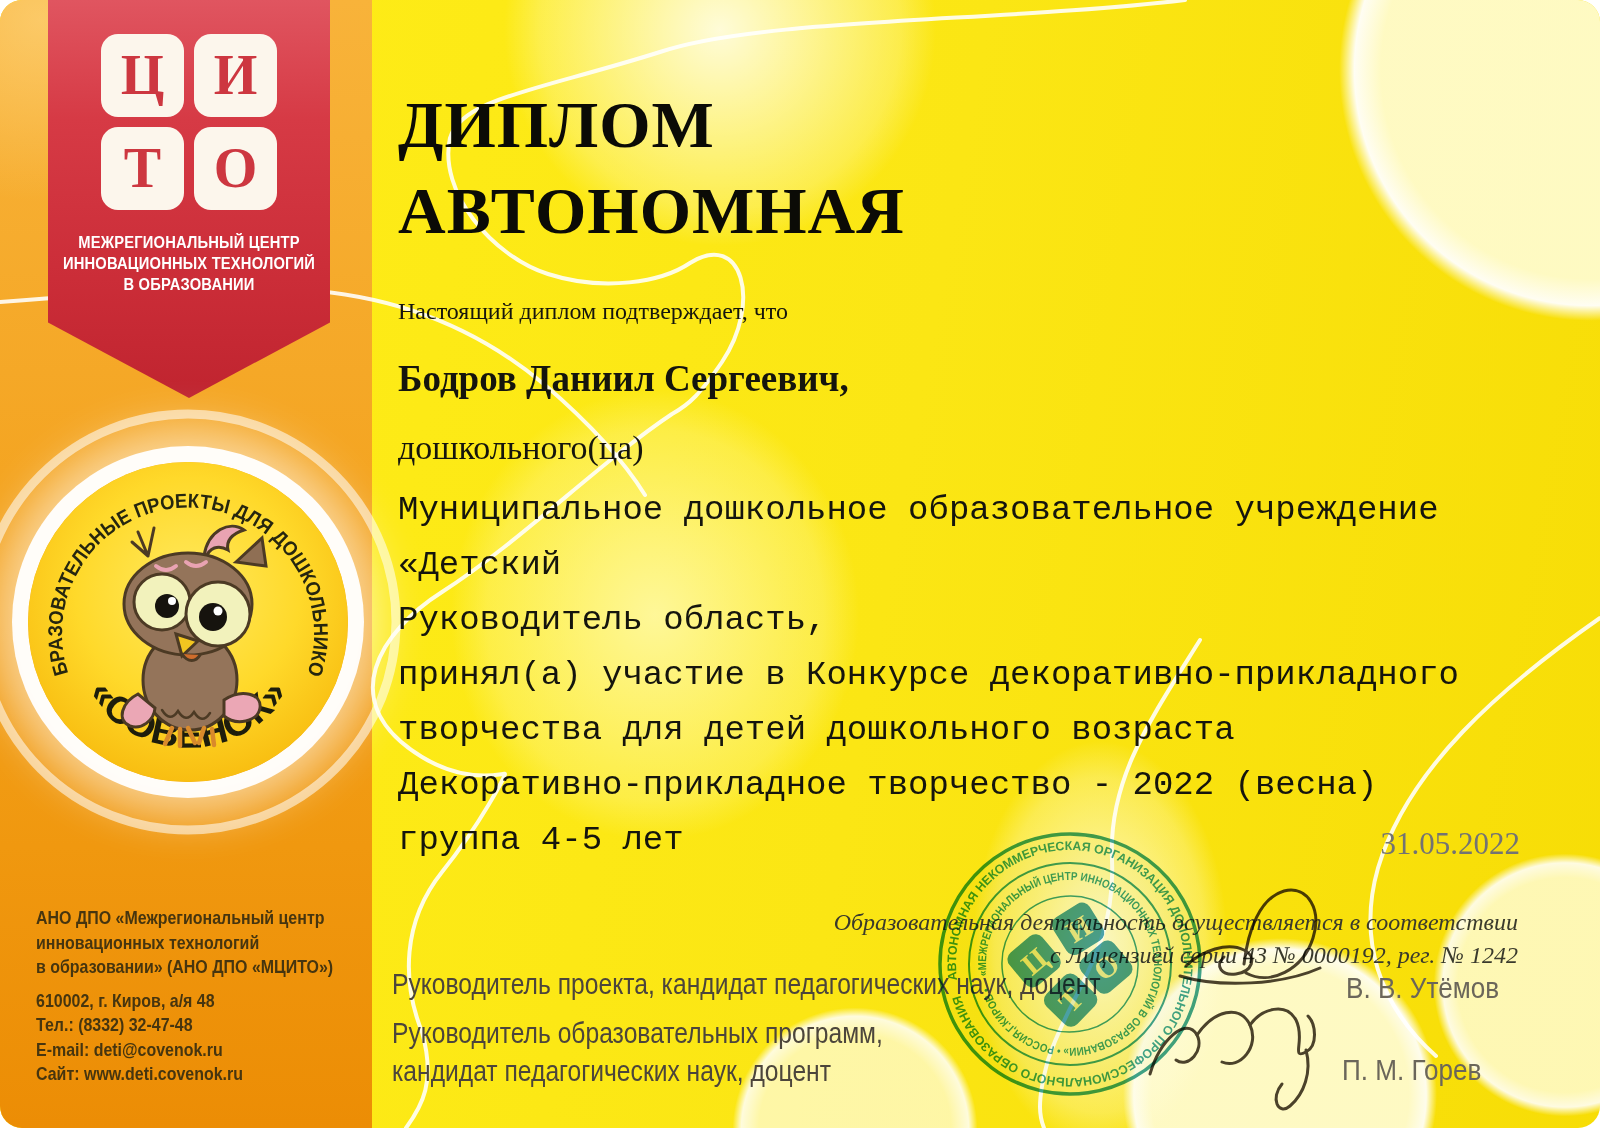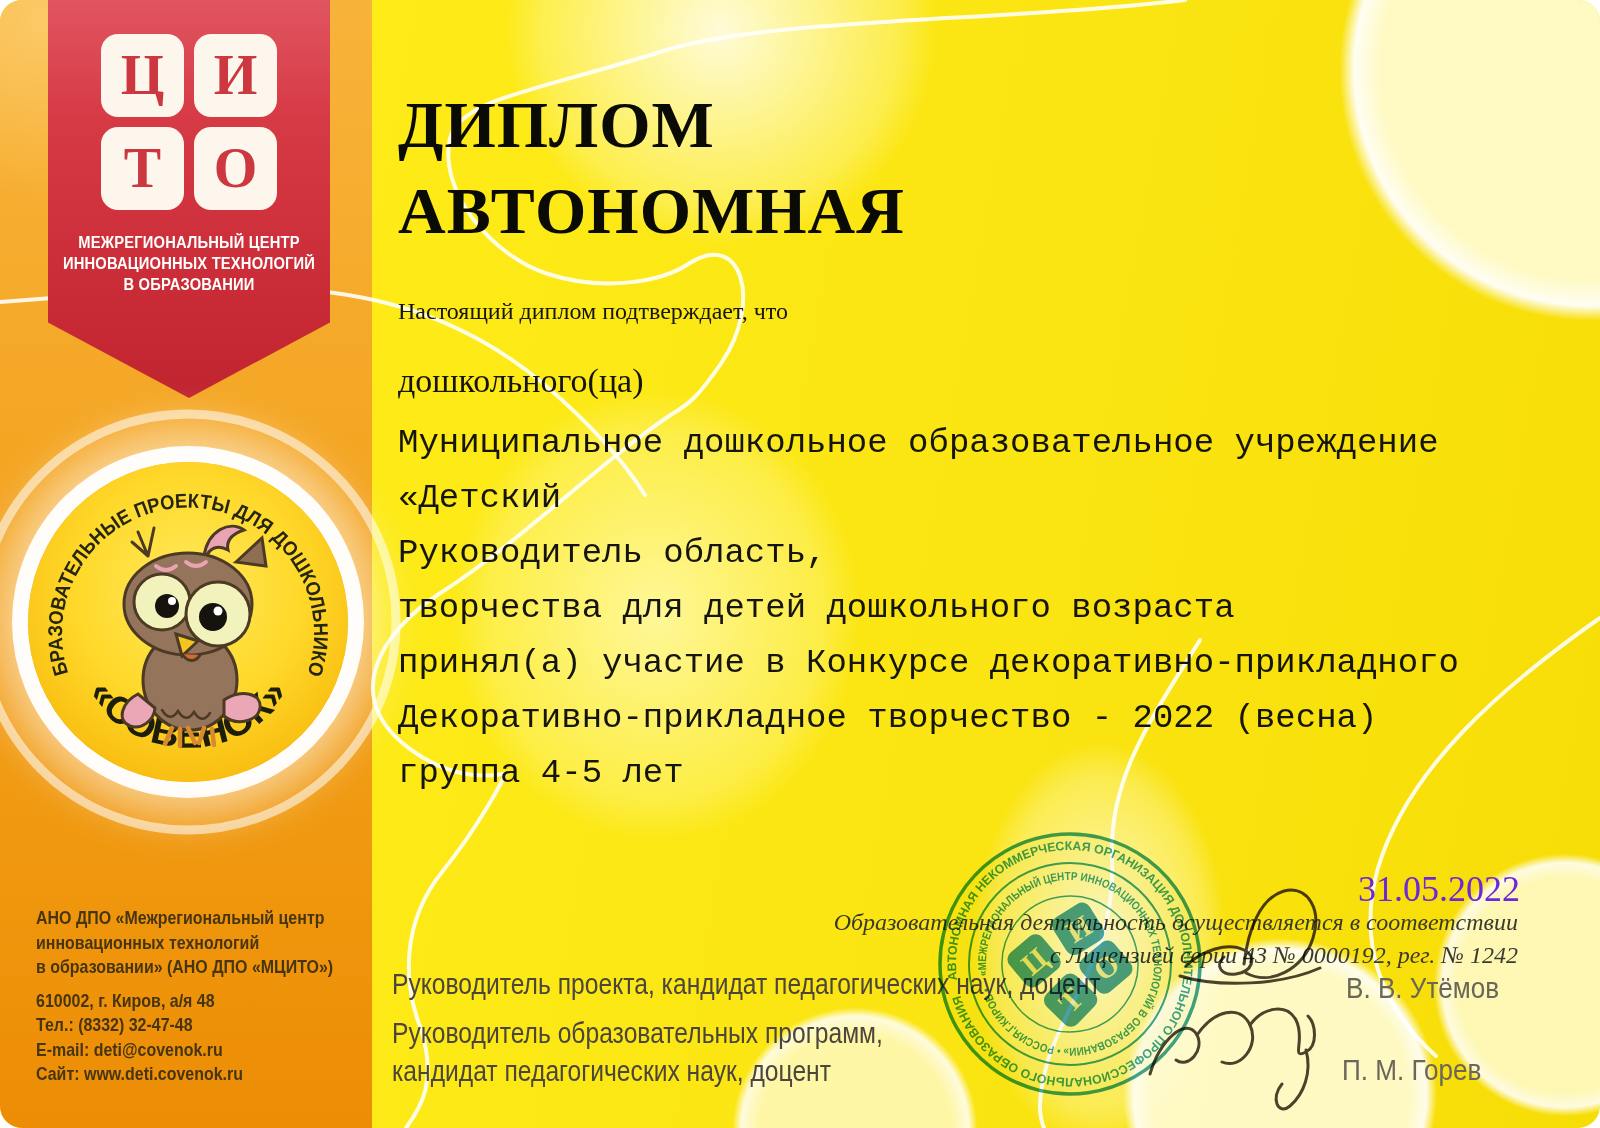--- a/index.html
+++ b/index.html
@@ -49,21 +49,21 @@
   .contact .para{margin:0 0 9px 0;}
   
   .main-col{position:absolute;left:398px;width:1118px;top:62px;text-align:left;margin-top:20px;}
   .title-line{font-weight:bold;font-size:66px;line-height:86px;letter-spacing:1px;color:#0b0b06;}
   .intro{margin-top:30px;font-size:24px;line-height:55px;}
   .recipient{margin-top:12px;font-size:37px;line-height:55px;font-weight:bold;}
   .role{margin-top:14px;font-size:34px;line-height:55px;}
   .bodyline{font-size:34px;line-height:55px;font-family:Liberation Mono, monospace;}
   .inst-group{margin-top:8px;}
   
-  .date{position:absolute;top:868px;right:80px;font-size:36px;color:#6d28d9;}
+  .date{position:absolute;top:826px;right:80px;font-size:31px;color:#737373;}
   .license{position:absolute;top:906px;right:82px;width:760px;text-align:right;
     font-style:italic;font-size:24px;line-height:33px;color:#3a3a2c;}
   
   .cond{font-family:"Liberation Sans",sans-serif;transform-origin:left top;}
   .sig-label-1{position:absolute;left:392px;top:968px;font-size:29px;color:#4c453b;
     transform:scaleX(.85);white-space:nowrap;}
   .sig-label-2{position:absolute;left:392px;top:1014px;font-size:29px;line-height:38px;color:#4c453b;
     transform:scaleX(.85);white-space:nowrap;}
   .sig-name-1{position:absolute;left:1346px;top:972px;font-size:29px;color:#6b665a;
     transform:scaleX(.9);white-space:nowrap;}
@@ -152,26 +152,27 @@
       <div>Тел.: (8332) 32-47-48</div>
       <div>E-mail:  deti@covenok.ru</div>
       <div>Сайт:  www.deti.covenok.ru</div>
     </div>
   </div>
 
   <div class="main-col">
     <div class="title-line">ДИПЛОМ</div>
     <div class="title-line">АВТОНОМНАЯ</div>
     <div class="intro">Настоящий диплом подтверждает, что</div>
+    <div class="recipient">Бодров Даниил Сергеевич,</div>
     <div class="role">дошкольного(ца)</div>
     <div class="inst-group">
       <div class="bodyline">Муниципальное дошкольное образовательное учреждение «Детский</div>
       <div class="bodyline">Руководитель область,</div>
+      <div class="bodyline">принял(а) участие в Конкурсе декоративно-прикладного</div>
       <div class="bodyline">творчества для детей дошкольного возраста</div>
-      <div class="bodyline">принял(а) участие в Конкурсе декоративно-прикладного</div>
       <div class="bodyline">Декоративно-прикладное творчество - 2022 (весна)</div>
       <div class="bodyline">группа 4-5 лет</div>
     </div>
   </div>
 
   <div class="date">31.05.2022</div>
   <div class="license">
     <div>Образовательная деятельность осуществляется в соответствии</div>
     <div>с Лицензией серии 43 № 0000192, рег. № 1242</div>
   </div>

